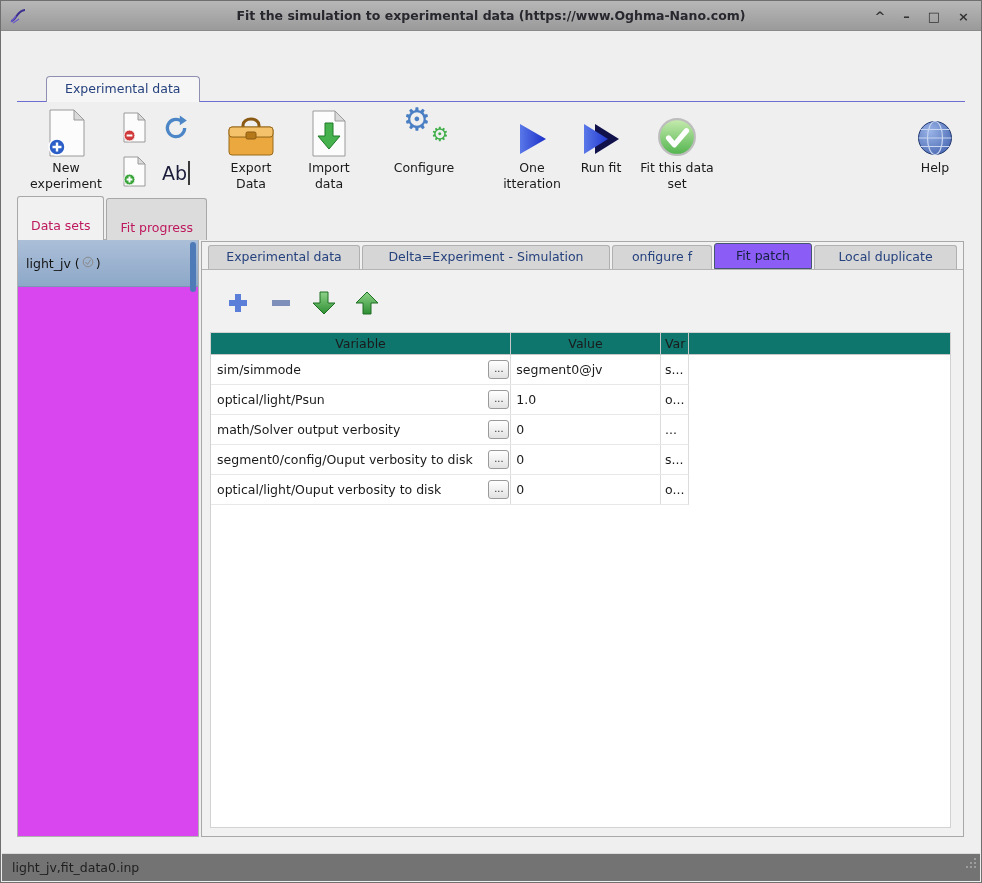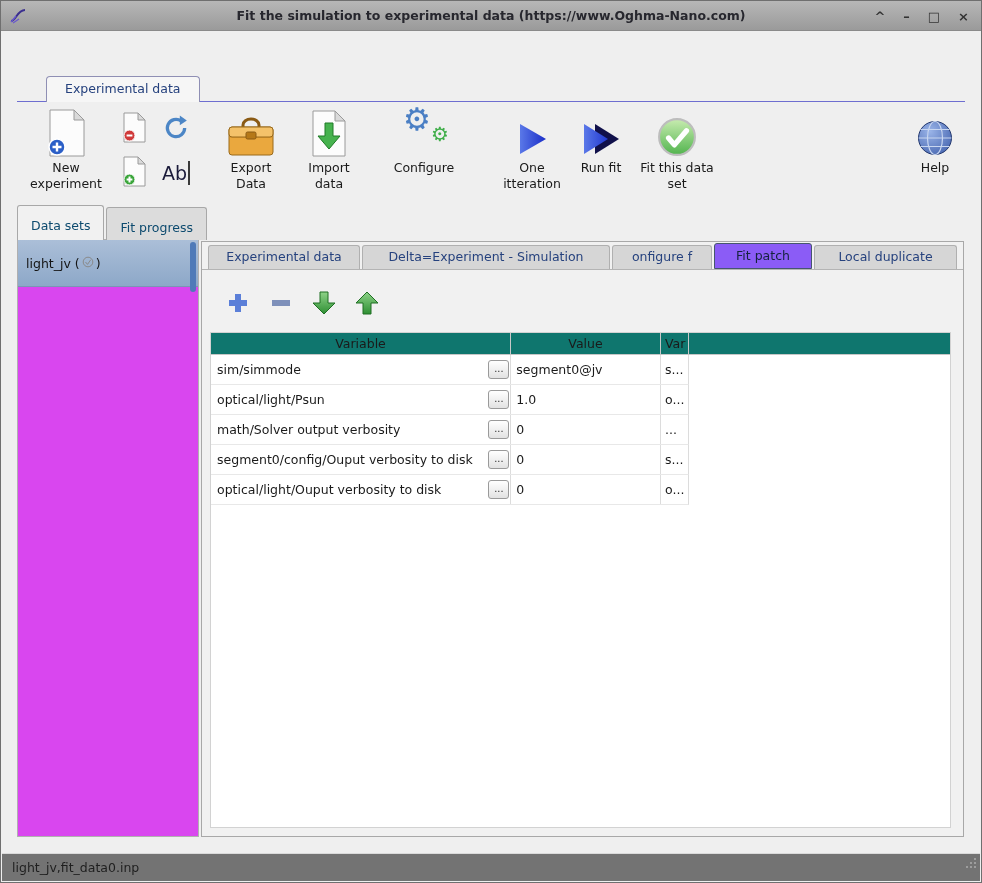--- a/index.html
+++ b/index.html
@@ -51,22 +51,22 @@
   .tool-help { width:60px; margin-left:auto; }
   .icon-box { height:48px; display:flex; align-items:flex-end; justify-content:center; }
   .ab-label { font-size:19px; color:#1b1b3a; line-height:1; }
   .ab-caret { display:inline-block; width:2px; height:24px; background:#3a3a3a; margin-left:1px; vertical-align:-5px; }
   .cfg { position:relative; width:48px; height:44px; }
   .gear-blue { position:absolute; left:3px; top:-9px; font-size:31px; color:#4b7fc4; line-height:1; }
   .gear-green { position:absolute; right:-1px; top:11px; font-size:20px; color:#3fae49; line-height:1; }
   
   .side-tabs { position:absolute; left:16px; top:212px; height:27px; display:flex; align-items:flex-end; z-index:2; }
   .side-tab {
-    padding:12px 13px 5px 13px; margin-right:2px; background:#dcdcdc;
-    border:1px solid #a8a8a8; border-bottom:none; border-radius:3px 3px 0 0; color:#0c4a6e;
+    padding:21px 13px 5px 13px; margin-right:2px; background:#dcdcdc;
+    border:1px solid #a8a8a8; border-bottom:none; border-radius:3px 3px 0 0; color:#be185d;
   }
   .side-tab.active { background:#f1f1f1; padding-bottom:7px; }
   .left-panel {
     position:absolute; left:16px; top:238px; width:182px; height:598px;
     background:#d946ef; border:1px solid #b0b0b0;
   }
   .list-item-selected {
     height:47px; background:linear-gradient(#abbfd8,#8da8c8);
     border-bottom:1px solid #7b95b5; display:flex; align-items:center;
     padding-left:8px; color:#141414; gap:2px;

